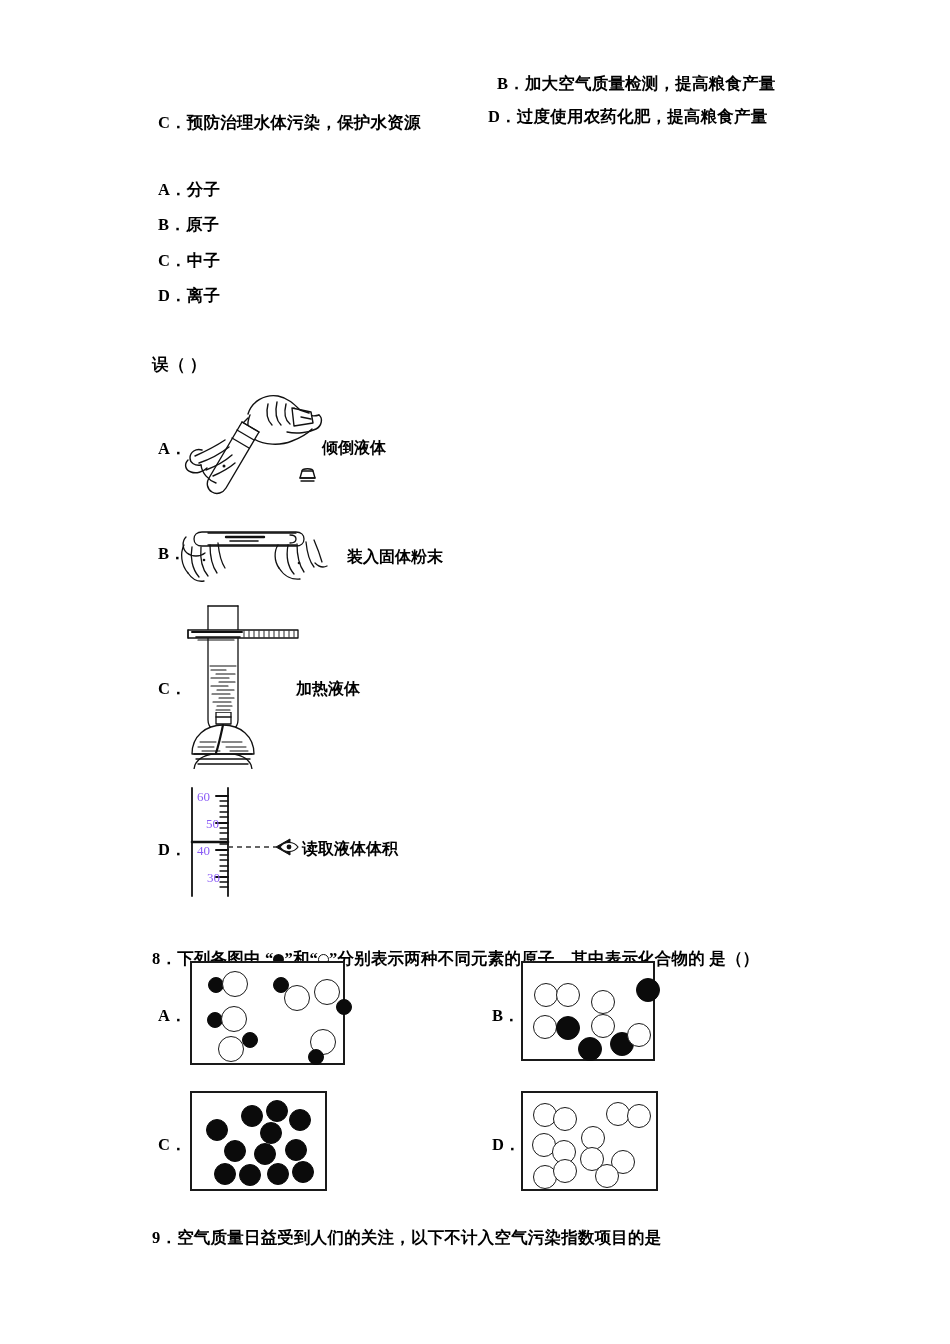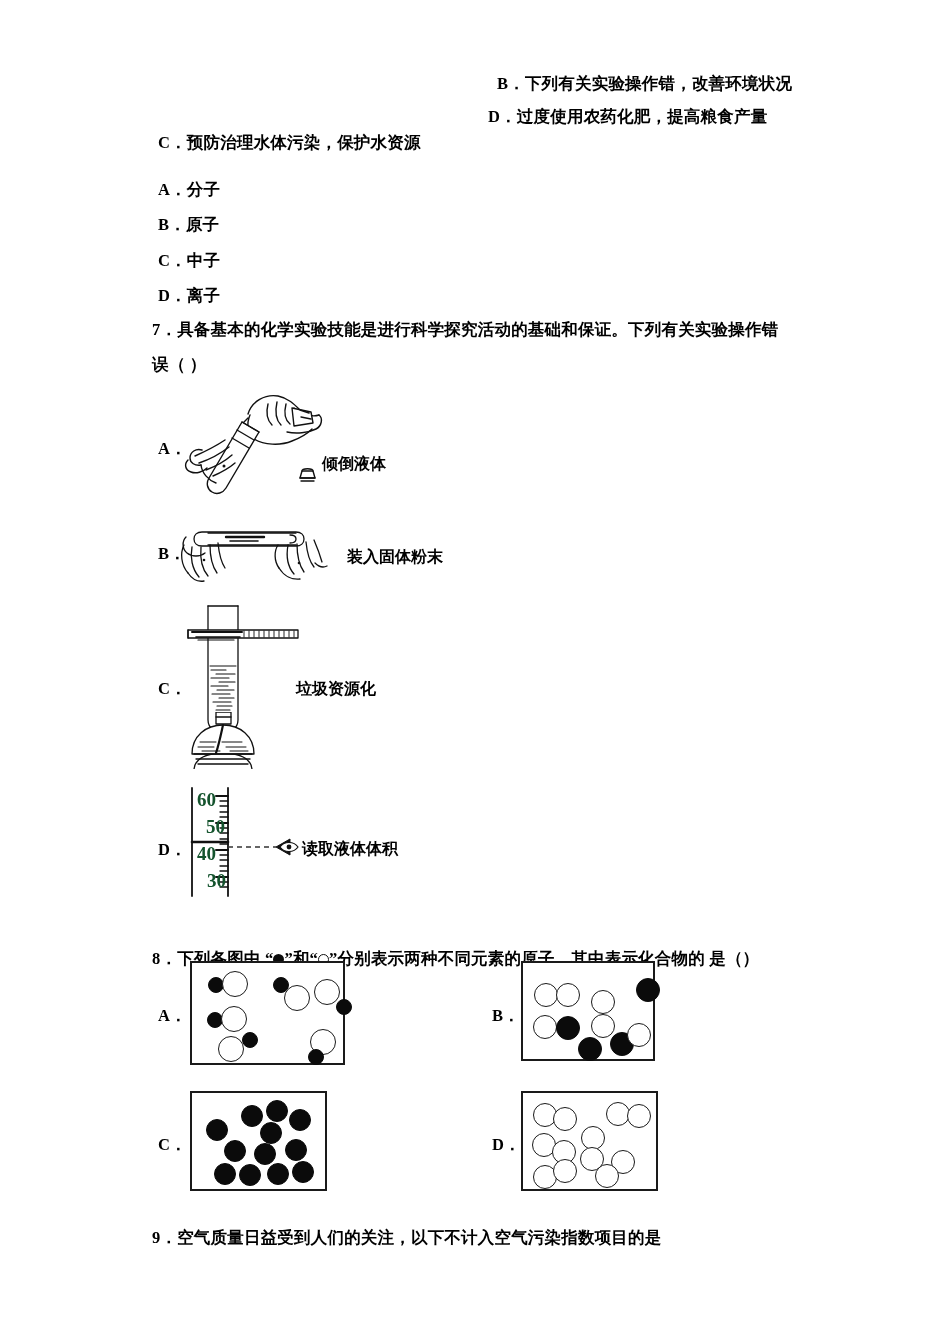--- a/index.html
+++ b/index.html
@@ -60,55 +60,54 @@
   .atom.white {
     background: #ffffff;
     border: 1.6px solid #1a1a1a;
   }
   
   .ink {
     position: absolute;
   }
   .cyl-num {
     position: absolute;
-    font-size: 19px;
-    font-weight: 700;
-    color: #14532d;
+    font-size: 13px;
+    font-weight: 400;
+    color: #8b5cf6;
     font-family: "Liberation Serif", serif;
   }
 </style>
 </head>
 <body>
 
 <div class="page">
 
   <div class="line" style="left:497px; top:74px;">
-    <span>B．</span><span>下列有关实验操作错，改善环境状况</span>
-  </div>
-  <div class="line" style="left:158px; top:113px;margin-top:20px;">
+    <span>B．</span><span>加大空气质量检测，提高粮食产量</span>
+  </div>
+  <div class="line" style="left:158px; top:113px;">
     <span>C．</span><span>预防治理水体污染，保护水资源</span>
   </div>
   <div class="line" style="left:488px; top:107px;">
     <span>D．</span><span>过度使用农药化肥，提高粮食产量</span>
   </div>
 
   <div class="line" style="left:158px; top:180px;">
     <span>A．</span><span>分子</span>
   </div>
   <div class="line" style="left:158px; top:215px;">
     <span>B．</span><span>原子</span>
   </div>
   <div class="line" style="left:158px; top:251px;">
     <span>C．</span><span>中子</span>
   </div>
   <div class="line" style="left:158px; top:286px;">
     <span>D．</span><span>离子</span>
   </div>
 
-  <div class="line" style="left:152px; top:320px;">7．具备基本的化学实验技能是进行科学探究活动的基础和保证。下列有关实验操作错</div>
   <div class="line" style="left:152px; top:355px;">误（    ）</div>
 
   <div class="opt-label" style="left:158px; top:438px;">A．</div>
   <svg class="ink" style="left:180px; top:382px;" width="150" height="135" viewBox="0 0 150 135">
     <g fill="none" stroke="#111" stroke-width="1.4" stroke-linecap="round" stroke-linejoin="round">
 
       <path d="M68 32 C72 19 85 12 98 14 C108 16 114 22 120 28 C126 33 133 35 139 33"></path>
       <path d="M139 33 C143 36 142 44 136 47 C128 51 116 52 107 50"></path>
       <path d="M70 33 C66 42 68 52 74 57"></path>
       <path d="M74 57 C84 63 100 64 112 59 C120 56 127 52 132 47"></path>
@@ -138,21 +137,21 @@
       <path d="M8 78 C4 82 5 88 11 90 C16 92 23 90 27 86"></path>
 
       <circle cx="44" cy="84" r="1.5" fill="#111" stroke="none"></circle>
 
       <path d="M120 96 L122 89 L133 89 L135 96 Z" fill="#fff"></path>
       <path d="M122 89 C122 86 133 86 133 89"></path>
       <path d="M120 96 L135 96"></path>
       <path d="M121 99 L134 99"></path>
     </g>
   </svg>
-  <div class="cap" style="left:322px; top:438px;margin-top:16px;">倾倒液体</div>
+  <div class="cap" style="left:322px; top:438px;">倾倒液体</div>
 
   <div class="opt-label" style="left:158px; top:543px;">B．</div>
   <svg class="ink" style="left:178px; top:515px;" width="160" height="75" viewBox="0 0 160 75">
     <g fill="none" stroke="#111" stroke-width="1.3" stroke-linecap="round" stroke-linejoin="round">
 
       <path d="M24 17 L118 17 C123 17 126 20 126 24 C126 28 123 31 118 31 L24 31 C19 31 16 28 16 24 C16 20 19 17 24 17 Z" fill="#fff"></path>
       <path d="M30 18 L118 18"></path>
       <path d="M30 30 L118 30"></path>
 
       <path d="M48 22 L86 22" stroke-width="2.4"></path>
@@ -251,21 +250,21 @@
         <path d="M14 30 L30 30"></path>
           <path d="M36 30 L56 30"></path>
         <path d="M12 35 L28 35"></path>
           <path d="M40 35 L60 35"></path>
         <path d="M16 39 L34 39"></path>
           <path d="M44 39 L62 39"></path>
       </g>
       <path d="M37 13 C35 22 33 32 30 41" stroke-width="2.2"></path>
     </g>
   </svg>
-  <div class="cap" style="left:296px; top:679px;">垃圾资源化</div>
+  <div class="cap" style="left:296px; top:679px;">加热液体</div>
 
   <div class="opt-label" style="left:158px; top:839px;">D．</div>
   <svg class="ink" style="left:188px; top:786px;" width="50" height="112" viewBox="0 0 50 112">
     <g stroke="#111" fill="none" stroke-linecap="round">
 
       <path d="M4 2 L4 110" stroke-width="1.8"></path>
       <path d="M40 2 L40 110" stroke-width="1.8"></path>
 
       <path d="M28 10 L40 10" stroke-width="2"></path>
       <path d="M28 37 L40 37" stroke-width="2"></path>

